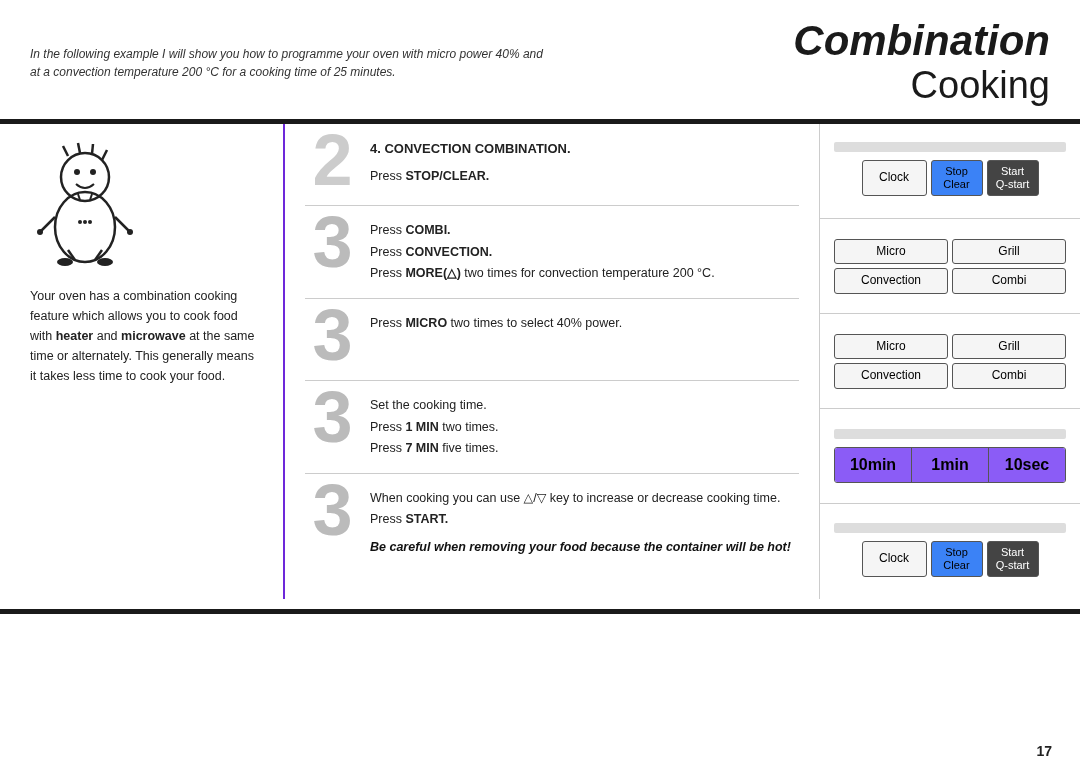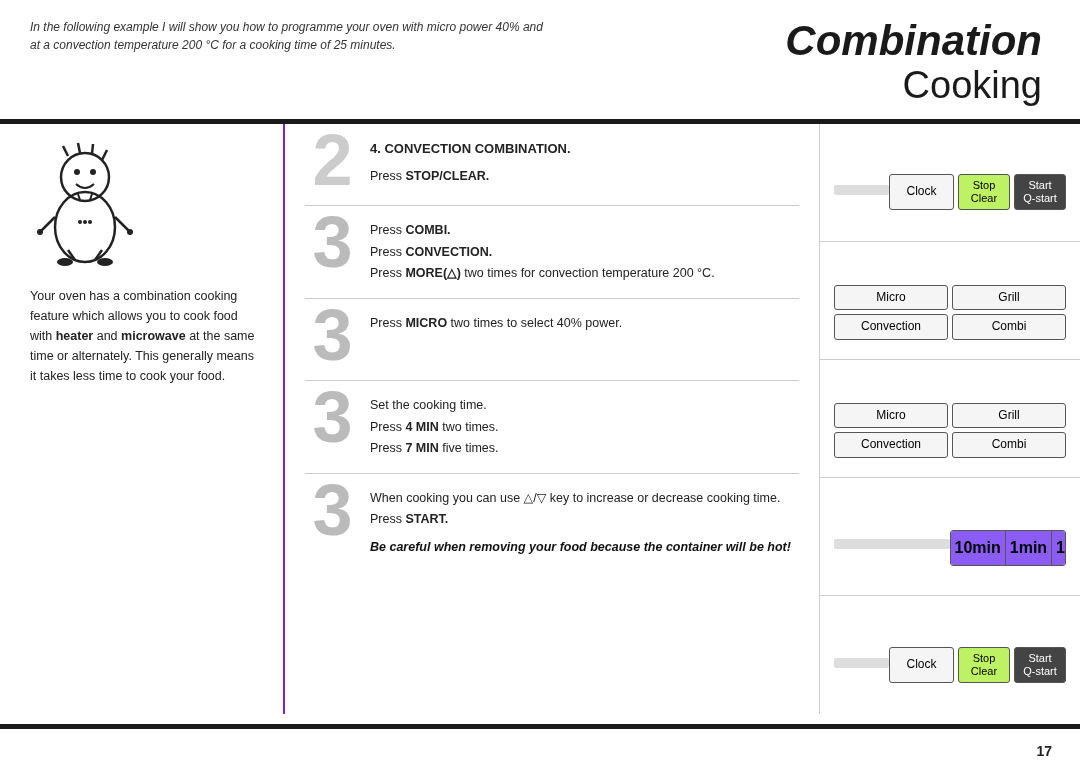--- a/index.html
+++ b/index.html
@@ -9,22 +9,22 @@
       width: 1080px;
       min-height: 771px;
       position: relative;
       overflow: hidden;
     }
 
     
     .header {
       display: flex;
       justify-content: space-between;
-      align-items: flex-start;
-      padding: 18px 38px 0 30px;
+      align-items: center;
+      padding: 18px 30px 0 30px;
     }
     .header-text {
       font-size: 12px;
       font-style: italic;
       color: #333;
       max-width: 520px;
       line-height: 1.5;
     }
     .title-block {
       text-align: right;
@@ -130,25 +130,24 @@
     .right-col {
       width: 260px;
       display: flex;
       flex-direction: column;
     }
 
     .panel-section {
       border-bottom: 1px solid #ccc;
       padding: 10px 14px;
       display: flex;
-      flex-direction: row;
+      flex-direction: column;
       align-items: center;
       justify-content: center;
       min-height: 90px;
-      margin-top: 23px;
     }
 
     
     .btn-row {
       display: flex;
       gap: 4px;
       margin-bottom: 4px;
       width: 100%;
       justify-content: center;
     }
@@ -163,21 +162,21 @@
       min-width: 55px;
       cursor: pointer;
       line-height: 1.3;
     }
     .btn-clock {
       background: #f5f5f5;
       min-width: 65px;
       font-size: 12px;
     }
     .btn-stop-clear {
-      background: #bef264;
+      background: #3b82f6;
       min-width: 52px;
       font-size: 11px;
       line-height: 1.2;
     }
     .btn-start {
       background: #444;
       color: #fff;
       min-width: 52px;
       font-size: 11px;
       line-height: 1.2;
@@ -306,21 +305,21 @@
       <div class="step-number" style="color:#bbb;">3</div>
       <div class="step-text">
         <div>Press <strong>MICRO</strong> two times to select 40% power.</div>
       </div>
     </div>
 
     <div class="step-section">
       <div class="step-number" style="color:#bbb;">3</div>
       <div class="step-text">
         <div>Set the cooking time.</div>
-        <div>Press <strong>4 MIN</strong> two times.</div>
+        <div>Press <strong>1 MIN</strong> two times.</div>
         <div>Press <strong>7 MIN</strong> five times.</div>
       </div>
     </div>
 
     <div class="step-section" style="border-bottom:none;">
       <div class="step-number" style="color:#bbb;">3</div>
       <div class="step-text">
         <div>When cooking you can use △/▽ key to increase or decrease cooking time.</div>
         <div>Press <strong>START.</strong></div>
         <div class="warning-text">Be careful when removing your food because the container will be hot!</div>

